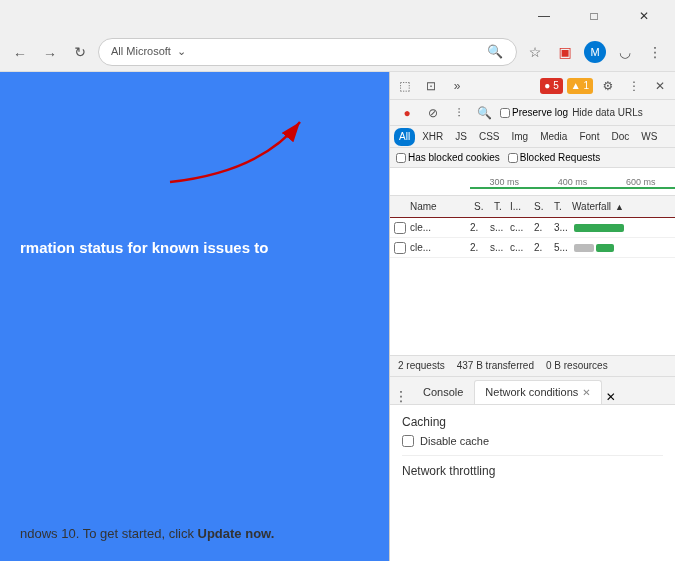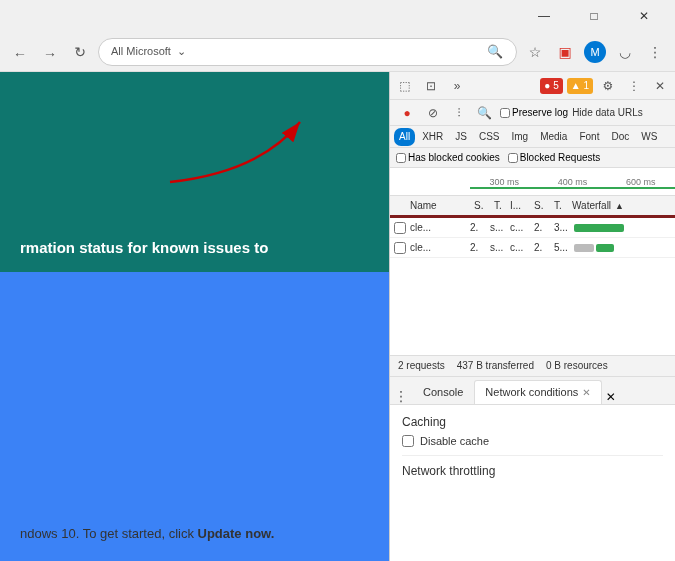--- a/index.html
+++ b/index.html
@@ -60,21 +60,21 @@
     }
 
     
     .page-content {
       flex: 1;
       background: #e8e8e8;
       position: relative;
       overflow: hidden;
     }
     .page-blue-section {
-      background: #0f766e;
+      background: #3b82f6;
       height: 200px;
       display: flex;
       flex-direction: column;
       justify-content: flex-end;
       padding: 16px 20px;
     }
     .page-blue-text {
       color: white;
       font-size: 15px;
     }
@@ -225,21 +225,21 @@
       left: 80px;
       right: 0;
       height: 2px;
       background: #34a853;
     }
 
     
     .devtools-table-header {
       height: 22px;
       background: #f3f3f3;
-      border-bottom: 3px solid #7f1d1d;
+      border-bottom: 1px solid #7f1d1d;
       display: flex;
       align-items: center;
       padding: 0 4px;
       gap: 0;
     }
     .th-cell {
       font-size: 10px;
       color: #333;
       padding: 0 4px;
       display: flex; align-items: center; gap: 2px;

